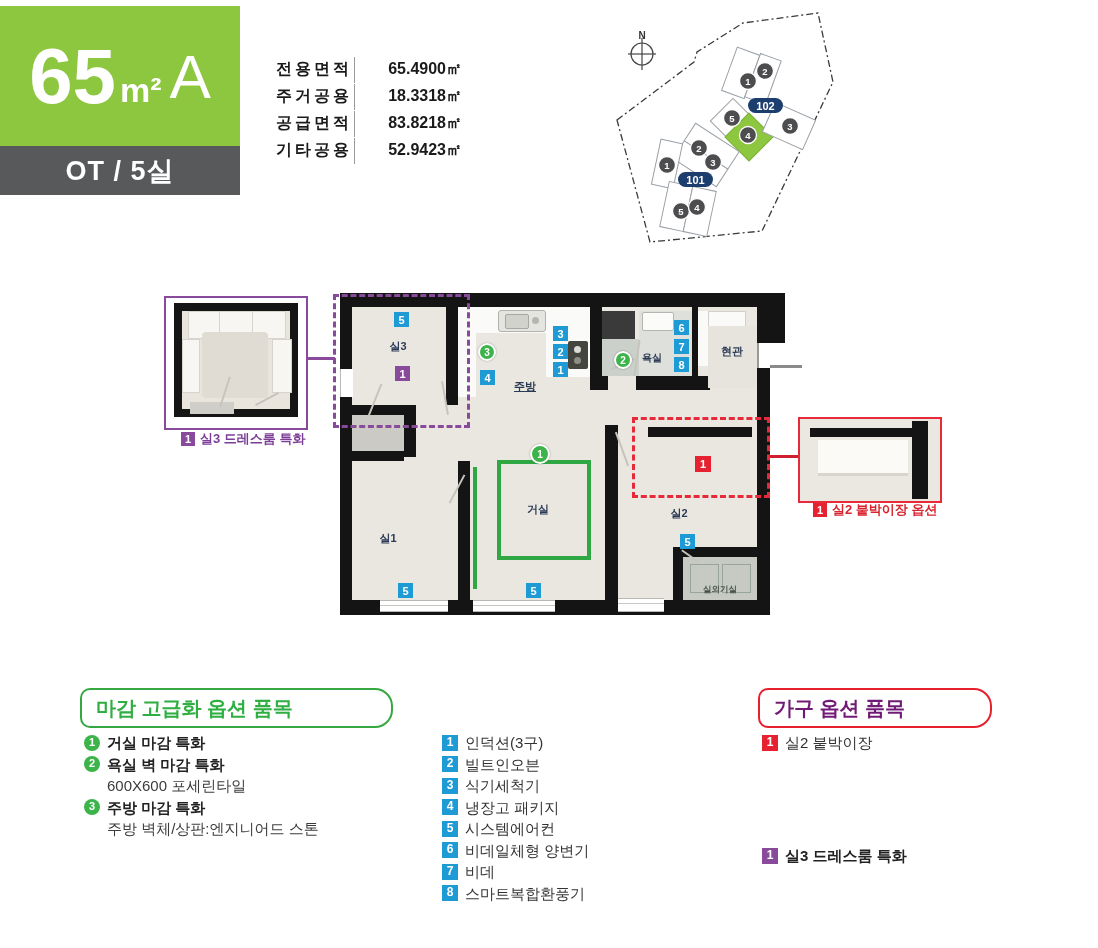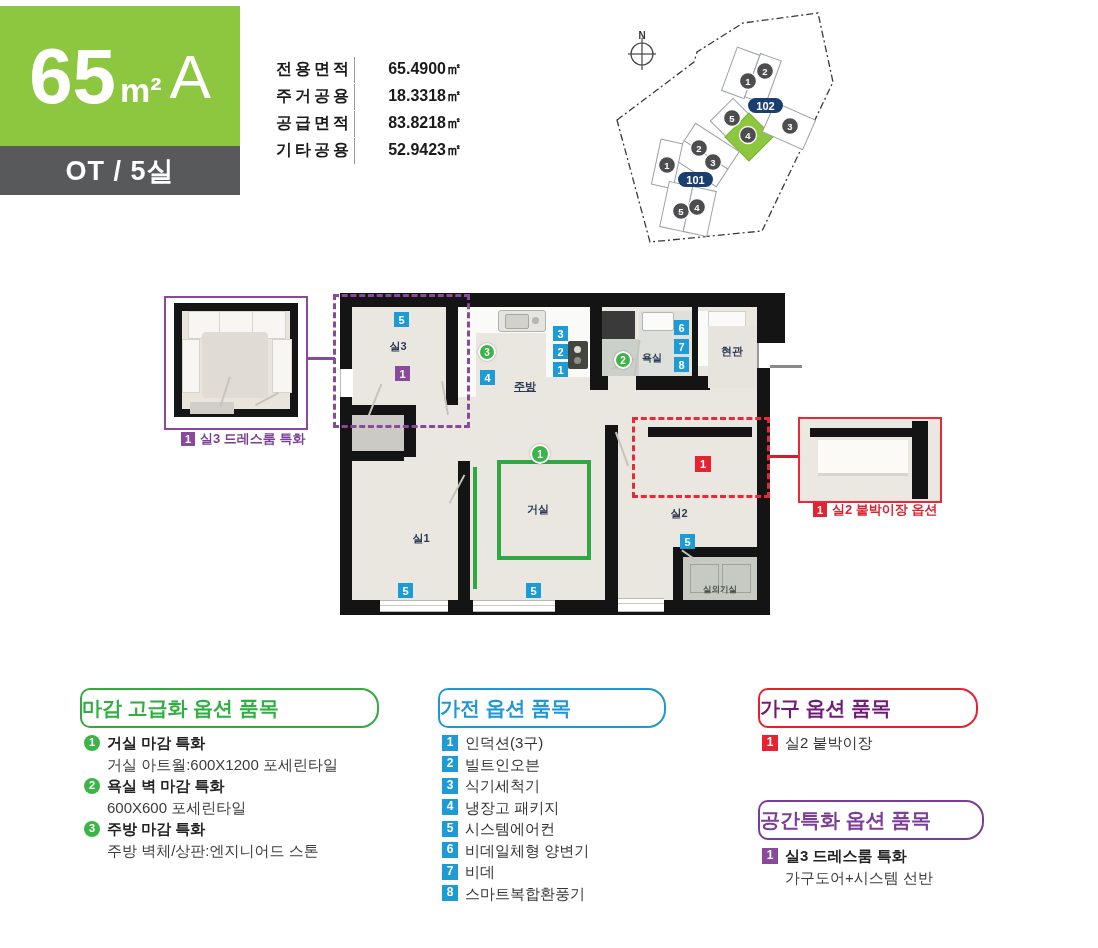--- a/index.html
+++ b/index.html
@@ -50,21 +50,21 @@
   .conn.p{background:#8a4a9c;} .conn.r{background:#cf1f2e;}
 
   
   .callout{position:absolute;background:#fff;}
   .co-cap{position:absolute;font-size:13px;font-weight:bold;display:flex;align-items:center;gap:5px;white-space:nowrap;}
   .co-cap .bsq{position:static;width:14px;height:14px;flex:0 0 14px;}
   .cap-purple{color:#7c3d97;} .cap-red{color:#d9232e;}
 
   
   .opt-title{position:absolute;height:36px;border-radius:10px 18px 18px 10px;border:2px solid;
-             display:flex;align-items:center;font-size:20px;font-weight:bold;background:#fff;}
+             display:flex;align-items:center;padding-left:14px;font-size:20px;font-weight:bold;background:#fff;}
   .t-green{border-color:#35a93f;color:#2fae41;}
   .t-blue{border-color:#1e97d4;color:#1e97d4;}
   .t-red{border-color:#e6212e;color:#701a75;}
   .t-purple{border-color:#7c3d97;color:#7c3d97;}
 
   .opt-list{position:absolute;font-size:15px;color:#333;}
   .opt-item{display:flex;align-items:flex-start;gap:7px;line-height:21.5px;}
   .opt-item .num-sq{flex:0 0 16px;width:16px;height:16px;margin-top:2.5px;background:#1e9ad5;color:#fff;
        font-size:12px;font-weight:bold;display:flex;align-items:center;justify-content:center;}
   .opt-item .num-sq.red{background:#e62230;} .opt-item .num-sq.purple{background:#8a4a9c;}
@@ -237,21 +237,21 @@
     <div class="leaf" style="left:281px;top:138px;width:2px;height:36px;transform:rotate(-20deg);"></div>
 
     <div class="green-line" style="left:133px;top:174px;width:4px;height:122px;"></div>
     <div class="green-rect" style="left:157px;top:167px;width:86px;height:92px;"></div>
 
     <div class="plan-label" style="left:38px;top:46px;width:40px;">실3</div>
     <div class="plan-label" style="left:165px;top:86px;width:40px;text-decoration:underline;">주방</div>
     <div class="plan-label" style="left:295px;top:58px;width:34px;font-size:10px;">욕실</div>
     <div class="plan-label" style="left:372px;top:51px;width:40px;">현관</div>
     <div class="plan-label" style="left:178px;top:209px;width:40px;">거실</div>
-    <div class="plan-label" style="left:61px;top:238px;width:40px;">실1</div>
+    <div class="plan-label" style="left:28px;top:238px;width:40px;">실1</div>
     <div class="plan-label" style="left:319px;top:213px;width:40px;">실2</div>
     <div class="plan-label" style="left:355px;top:291px;width:50px;font-size:8.5px;color:#49524a;">실외기실</div>
 
     <div class="bsq" style="left:54px;top:19px;">5</div>
     <div class="bsq purple" style="left:55px;top:73px;">1</div>
     <div class="bcir" style="left:138px;top:50px;">3</div>
     <div class="bsq" style="left:140px;top:77px;">4</div>
     <div class="bsq" style="left:213px;top:33px;">3</div>
     <div class="bsq" style="left:213px;top:51px;">2</div>
     <div class="bsq" style="left:213px;top:69px;">1</div>
@@ -301,34 +301,32 @@
     <span class="bsq red">1</span>
     <span>실2 붙박이장 옵션</span>
   </div>
 
   <div class="opt-title t-green" style="left:80px;top:688px;width:295px;">마감 고급화 옵션 품목</div>
   <div class="opt-list" id="finish-list" style="left:84px;top:732px;width:330px;">
       <div class="opt-item">
         <span class="num-ci">1</span>
         <span class="nm">거실 마감 특화</span>
       </div>
-      <div class="opt-sub">거실 아트월:600X1200 포세린타일</div>
       <div class="opt-item">
         <span class="num-ci">2</span>
         <span class="nm">욕실 벽 마감 특화</span>
       </div>
       <div class="opt-sub">600X600 포세린타일</div>
       <div class="opt-item">
         <span class="num-ci">3</span>
         <span class="nm">주방 마감 특화</span>
       </div>
       <div class="opt-sub">주방 벽체/상판:엔지니어드 스톤</div>
     </div>
 
-  <div class="opt-title t-blue" style="left:438px;top:688px;width:224px;">가전 옵션 품목</div>
   <div class="opt-list" id="appliance-list" style="left:442px;top:732px;width:250px;">
       <div class="opt-item">
         <span class="num-sq">1</span>
         <span>인덕션(3구)</span>
       </div>
       <div class="opt-item">
         <span class="num-sq">2</span>
         <span>빌트인오븐</span>
       </div>
       <div class="opt-item">
@@ -358,22 +356,20 @@
     </div>
 
   <div class="opt-title t-red" style="left:758px;top:688px;width:216px;">가구 옵션 품목</div>
   <div class="opt-list" id="furniture-list" style="left:762px;top:732px;width:250px;">
       <div class="opt-item">
         <span class="num-sq red">1</span>
         <span>실2 붙박이장</span>
       </div>
     </div>
 
-  <div class="opt-title t-purple" style="left:758px;top:800px;width:222px;">공간특화 옵션 품목</div>
   <div class="opt-list" id="space-list" style="left:762px;top:845px;width:250px;">
       <div class="opt-item">
         <span class="num-sq purple">1</span>
         <span class="nm">실3 드레스룸 특화</span>
       </div>
-      <div class="opt-sub">가구도어+시스템 선반</div>
     </div>
 
 </div>
 
 </body></html>

